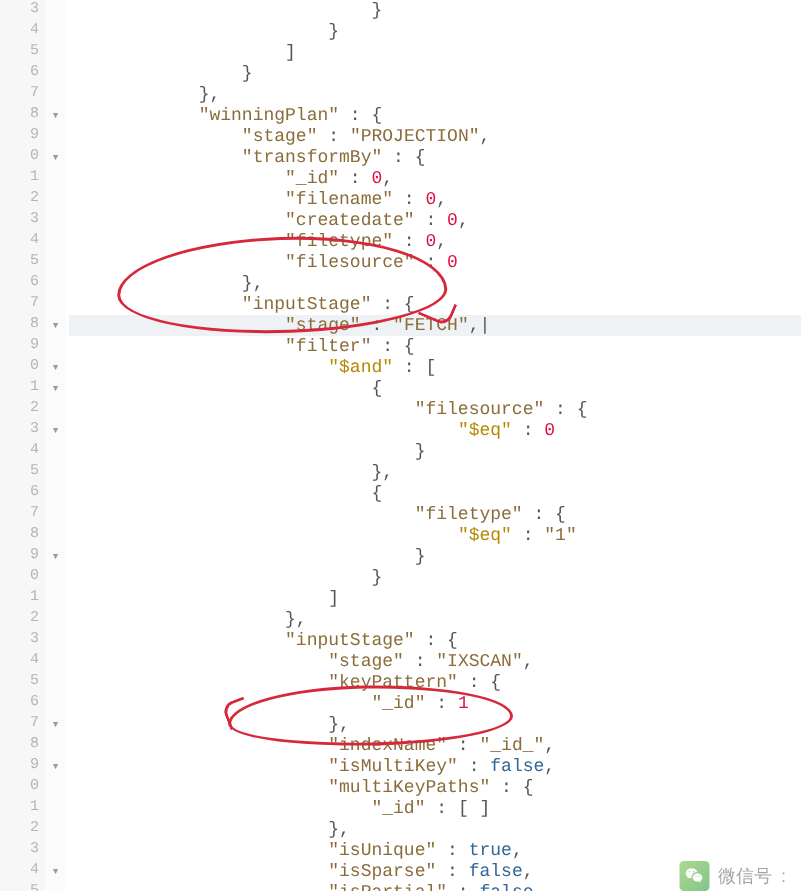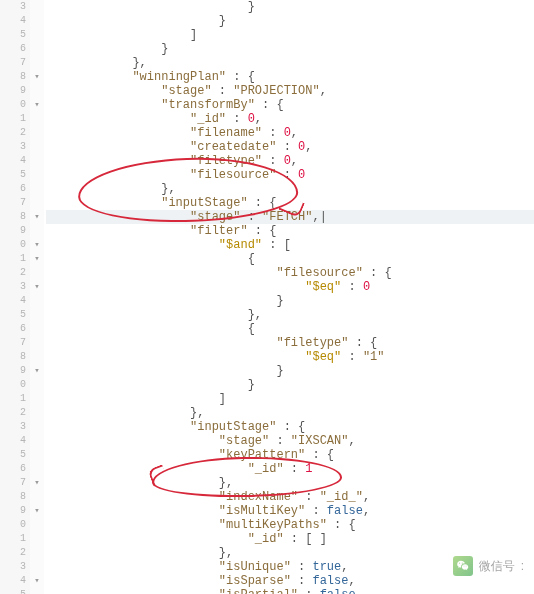--- a/index.html
+++ b/index.html
@@ -72,21 +72,21 @@
     transform: rotate(-1deg);
   }
   .circle2::before{
     content:""; position:absolute; left:-4px; top:6px;
     width:14px; height:16px; border-top:2px solid #d6283a; border-left:2px solid #d6283a;
     transform: rotate(-20deg); border-radius:8px 0 0 0;
   }
 
   .watermark {
     position: absolute;
-    right: 10px; bottom: 18px;
+    right: 10px; bottom: 0;
     display: flex; align-items: center; gap: 6px;
     opacity: 0.6;
     font-family: "Microsoft YaHei", sans-serif;
     font-size: 12px;
     color: #666;
   }
   .watermark .wm-icon {
     width: 20px; height: 20px; border-radius: 3px;
     background: linear-gradient(135deg,#7bc043,#2e9e3f);
     display:flex; align-items:center; justify-content:center;

